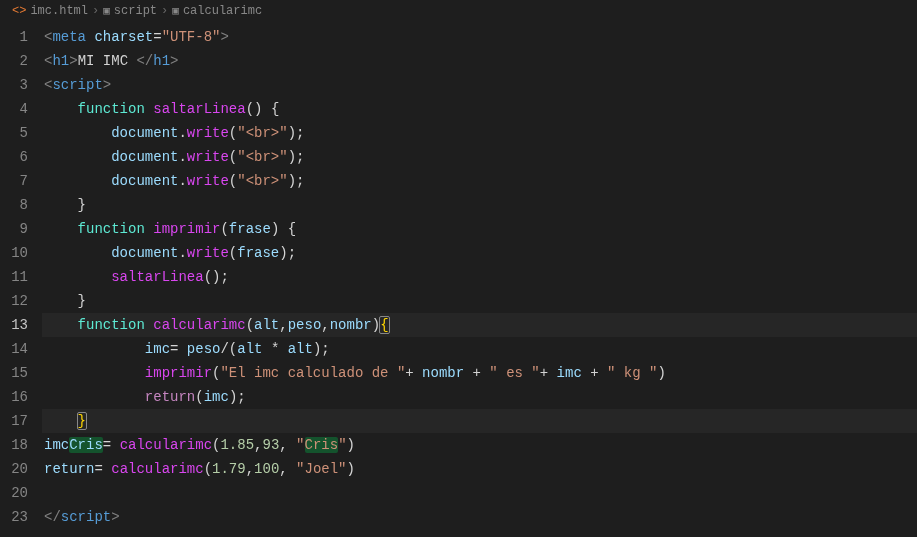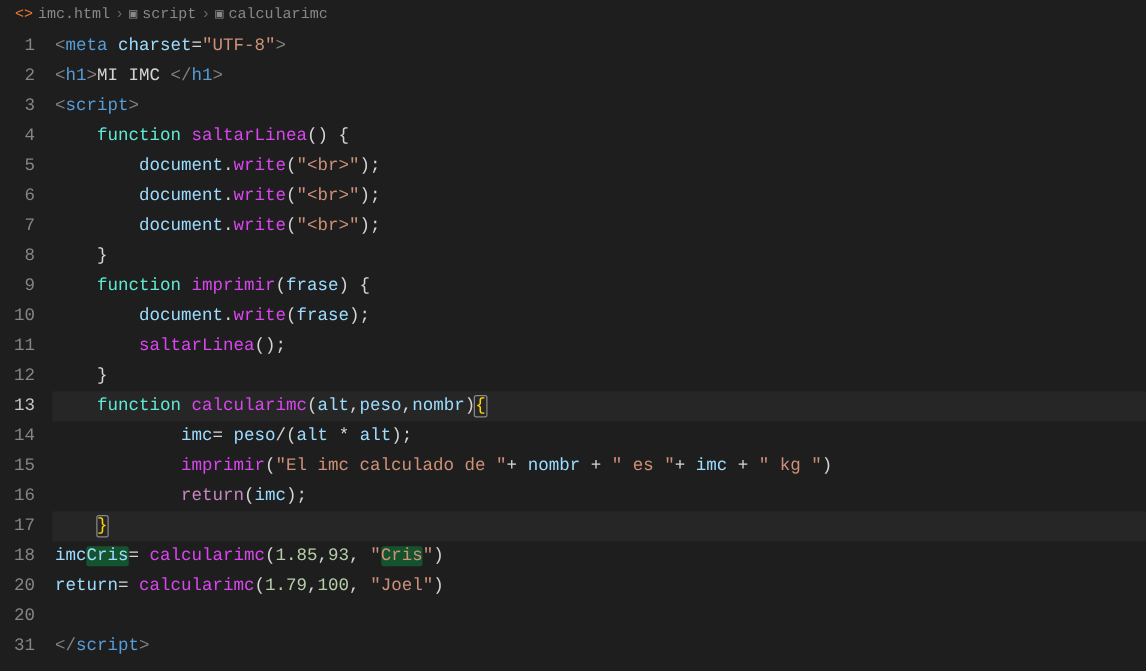--- a/index.html
+++ b/index.html
@@ -111,21 +111,21 @@
       <div class="ln">11</div>
       <div class="ln">12</div>
       <div class="ln active">13</div>
       <div class="ln">14</div>
       <div class="ln">15</div>
       <div class="ln">16</div>
       <div class="ln">17</div>
       <div class="ln">18</div>
       <div class="ln">20</div>
       <div class="ln">20</div>
-      <div class="ln">31</div>
+      <div class="ln">23</div>
     </div>
   <div class="code" id="code">
       <div class="line"><span class="tk-gray">&lt;</span><span class="tk-tag">meta</span><span class="tk-text"> </span><span class="tk-attr">charset</span><span class="tk-text">=</span><span class="tk-str">"UTF-8"</span><span class="tk-gray">&gt;</span></div>
       <div class="line"><span class="tk-gray">&lt;</span><span class="tk-tag">h1</span><span class="tk-gray">&gt;</span><span class="tk-text">MI IMC </span><span class="tk-gray">&lt;/</span><span class="tk-tag">h1</span><span class="tk-gray">&gt;</span></div>
       <div class="line"><span class="tk-gray">&lt;</span><span class="tk-tag">script</span><span class="tk-gray">&gt;</span></div>
       <div class="line"><span class="tk-text">    </span><span class="tk-kw">function</span><span class="tk-text"> </span><span class="tk-fn">saltarLinea</span><span class="tk-punc">()</span><span class="tk-text"> </span><span class="tk-punc">{</span></div>
       <div class="line"><span class="tk-text">        </span><span class="tk-var">document</span><span class="tk-punc">.</span><span class="tk-fn">write</span><span class="tk-punc">(</span><span class="tk-str">"&lt;br&gt;"</span><span class="tk-punc">);</span></div>
       <div class="line"><span class="tk-text">        </span><span class="tk-var">document</span><span class="tk-punc">.</span><span class="tk-fn">write</span><span class="tk-punc">(</span><span class="tk-str">"&lt;br&gt;"</span><span class="tk-punc">);</span></div>
       <div class="line"><span class="tk-text">        </span><span class="tk-var">document</span><span class="tk-punc">.</span><span class="tk-fn">write</span><span class="tk-punc">(</span><span class="tk-str">"&lt;br&gt;"</span><span class="tk-punc">);</span></div>
       <div class="line"><span class="tk-text">    </span><span class="tk-punc">}</span></div>

